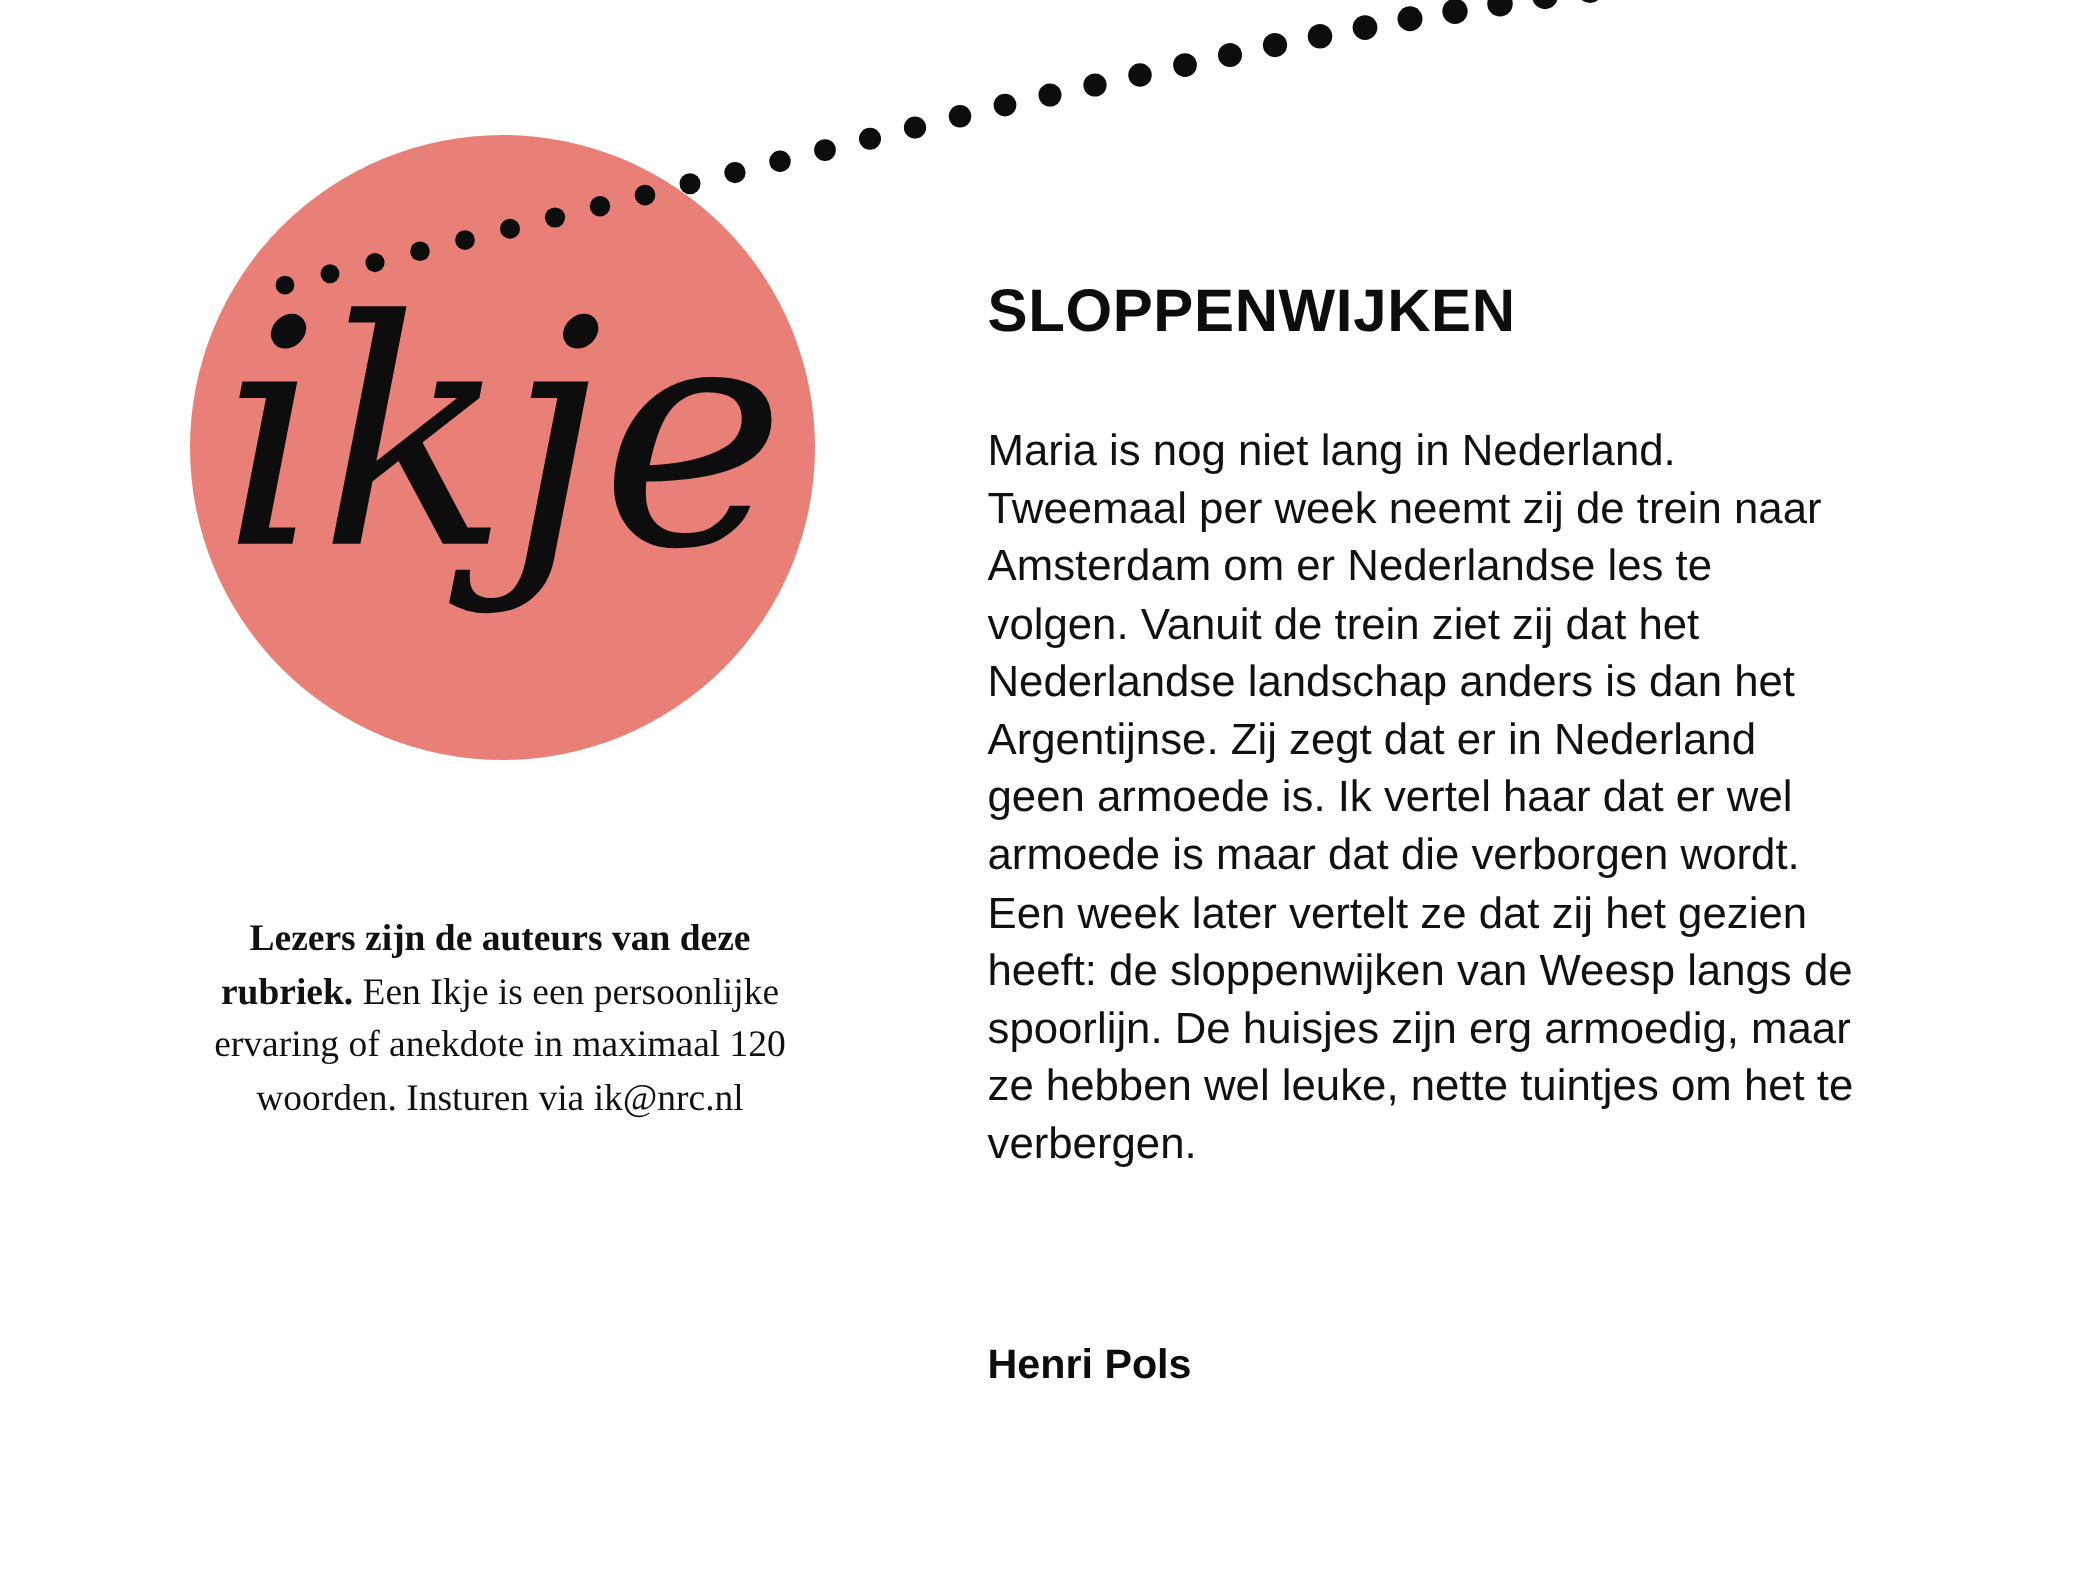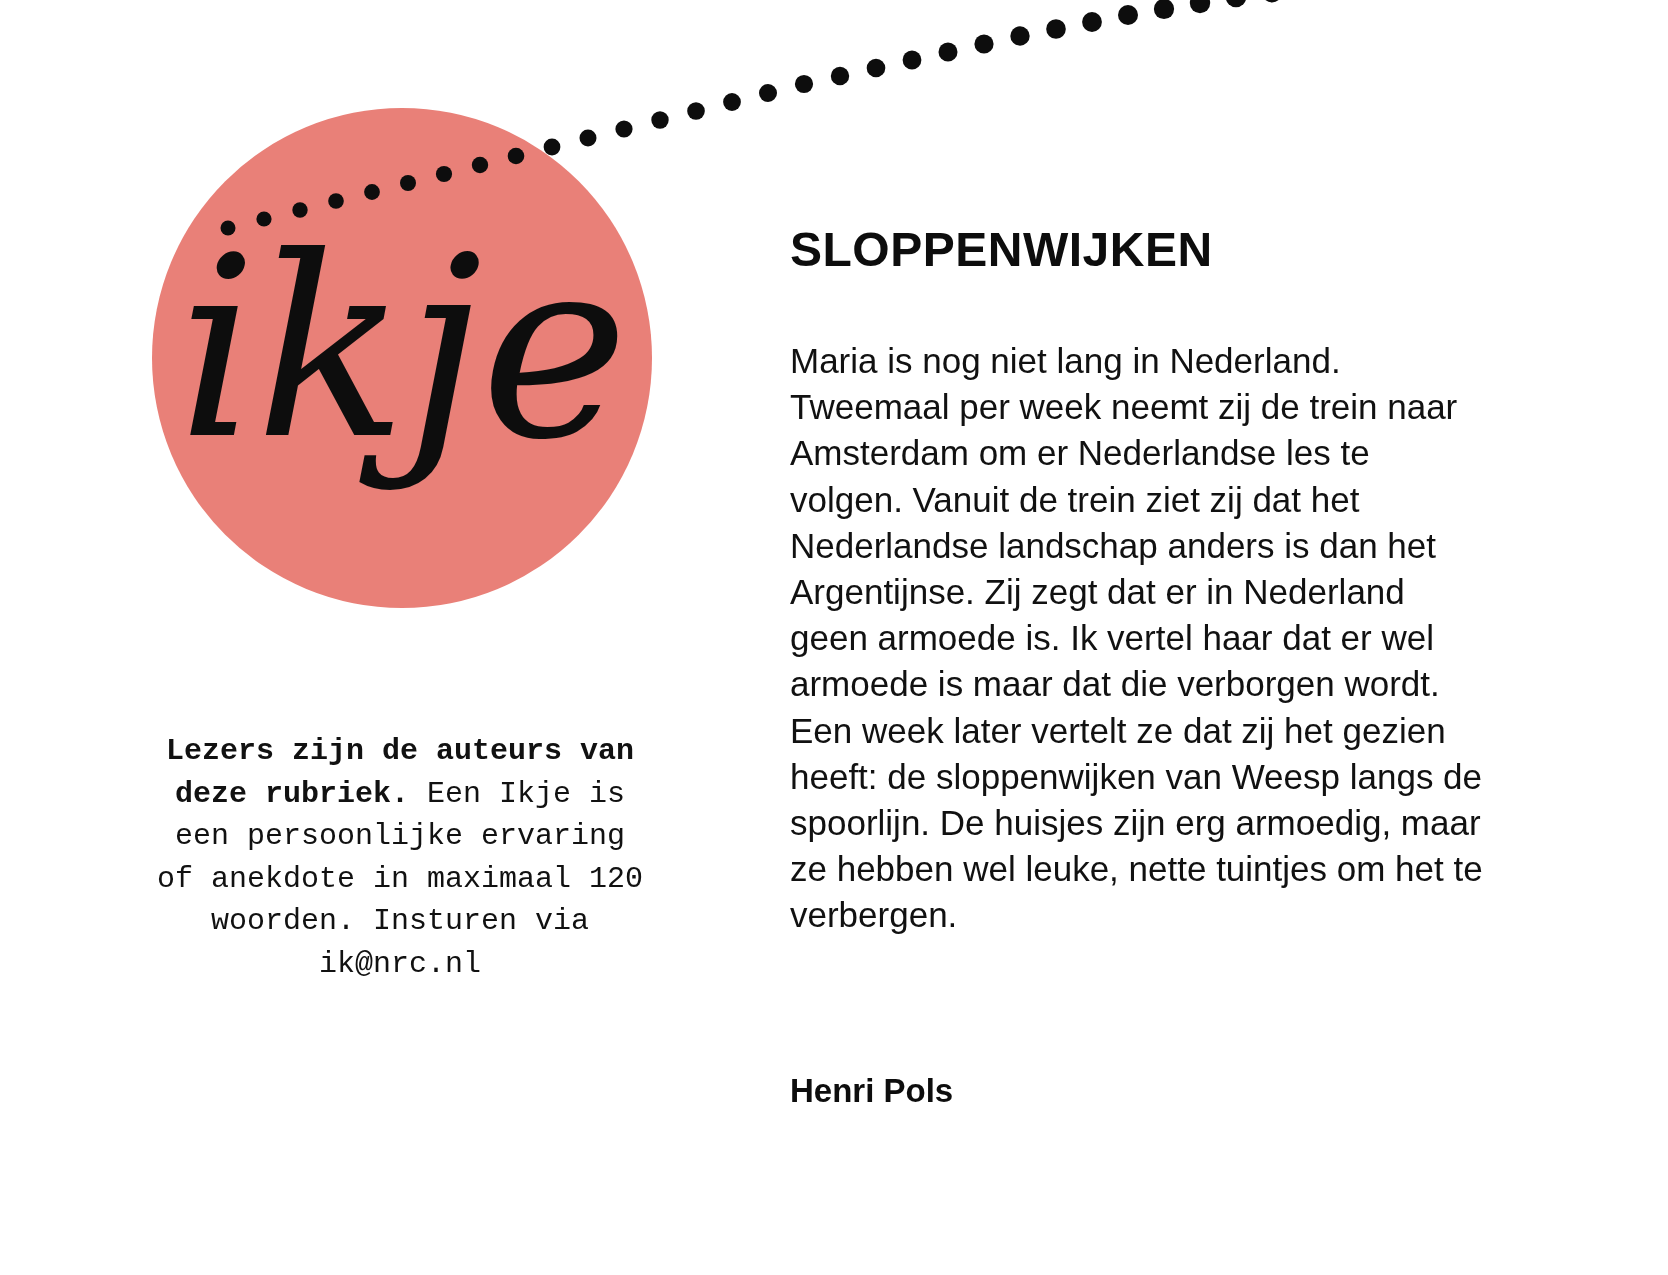--- a/index.html
+++ b/index.html
@@ -64,21 +64,21 @@
     height: 300px;
     pointer-events: none;
   }
 
   #left-caption {
     position: absolute;
     left: 150px;
     top: 700px;
     width: 500px;
     text-align: center;
-    font-family: Liberation Mono, monospace;
+    font-family: Liberation Serif, serif;
     font-size: 30px;
     line-height: 1.42;
     color: #111111;
   }
   #left-caption .lead {
     font-weight: bold;
   }
 
   
   #article {

